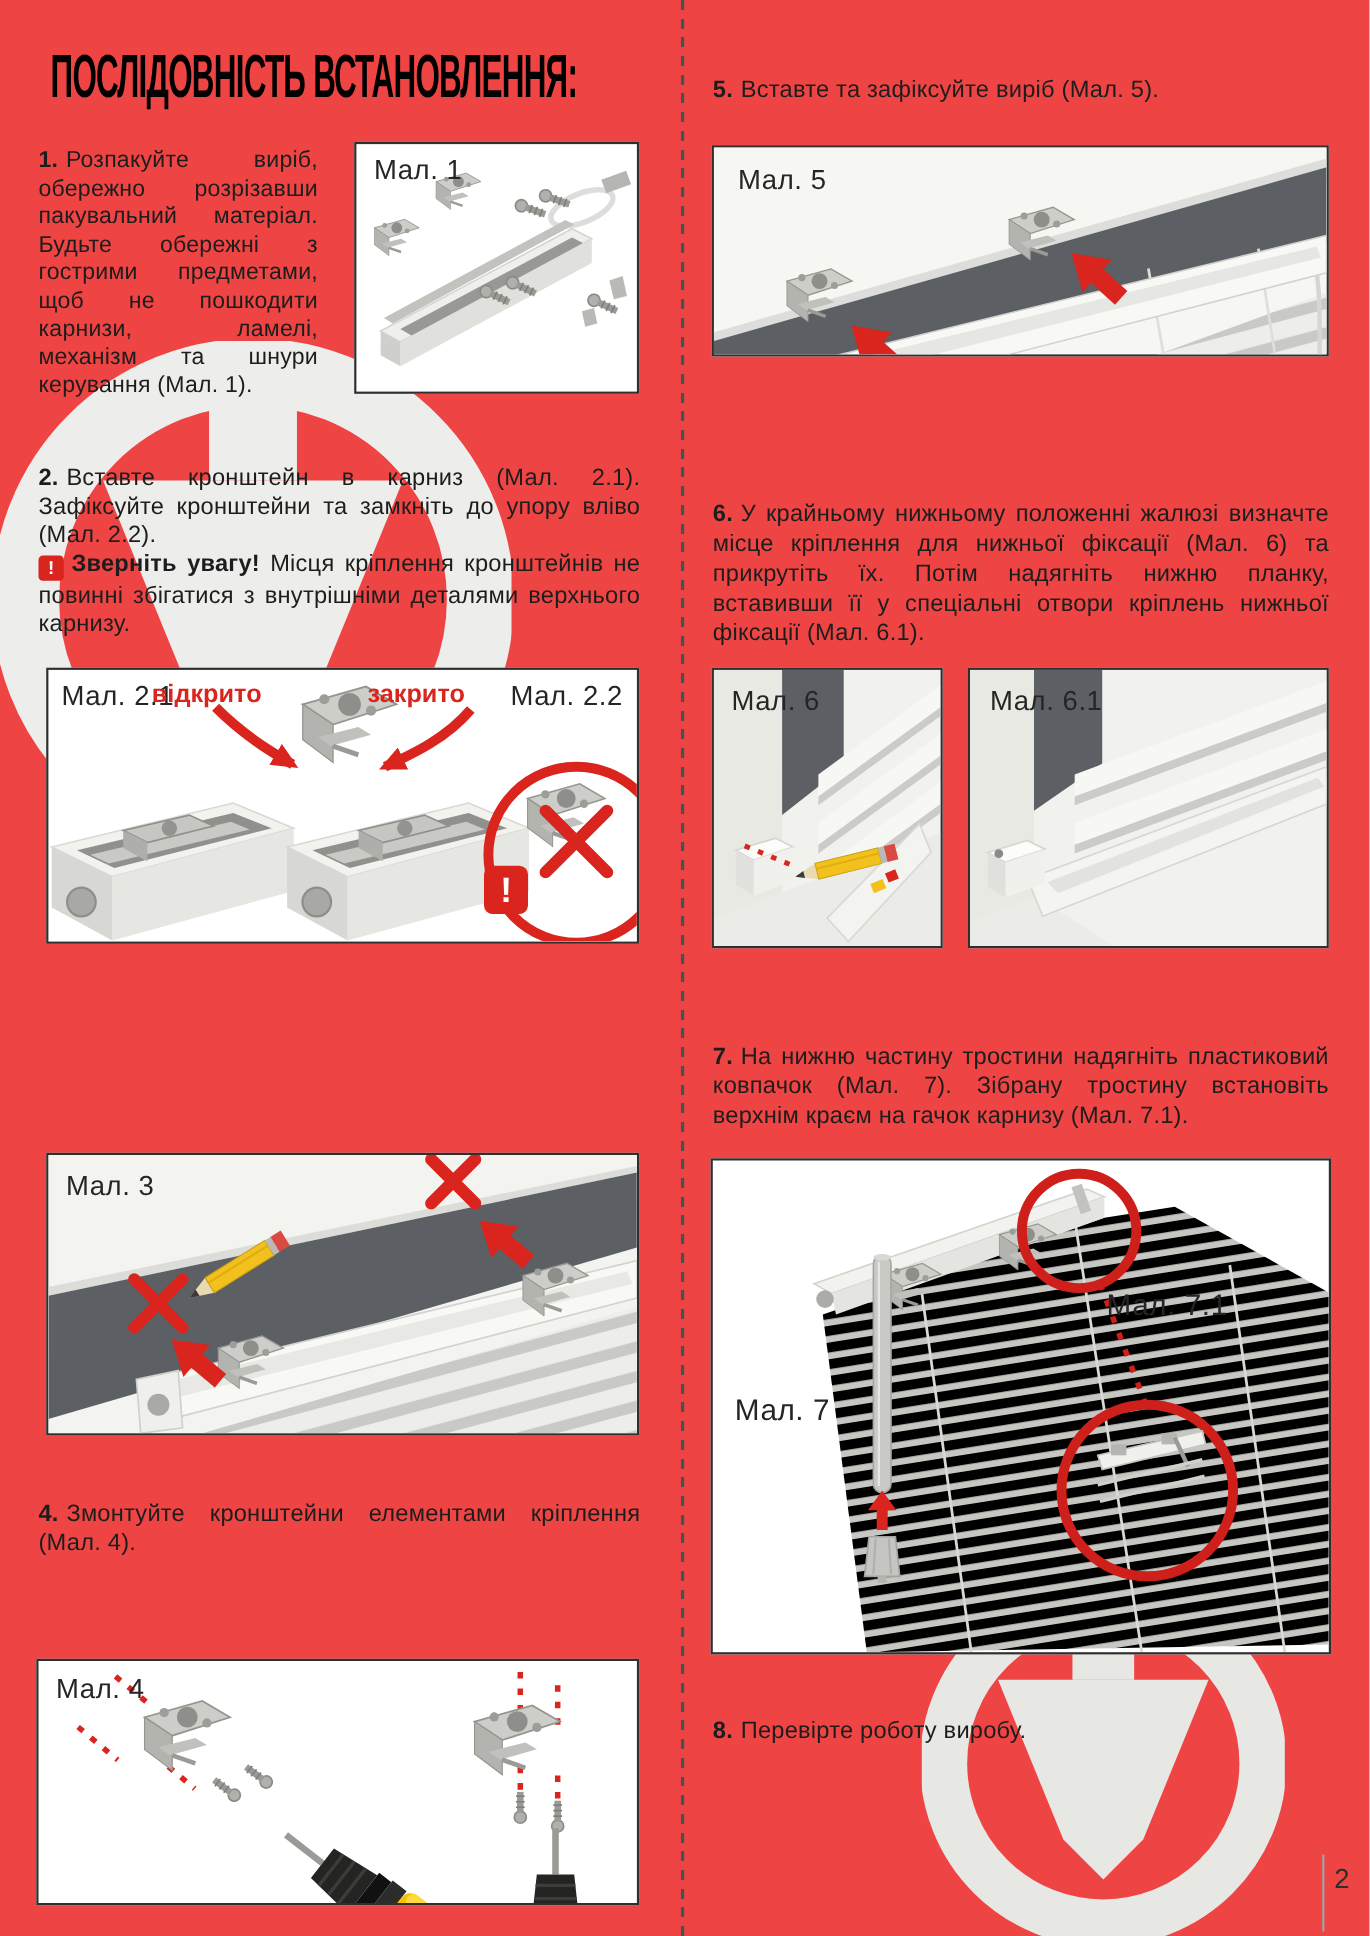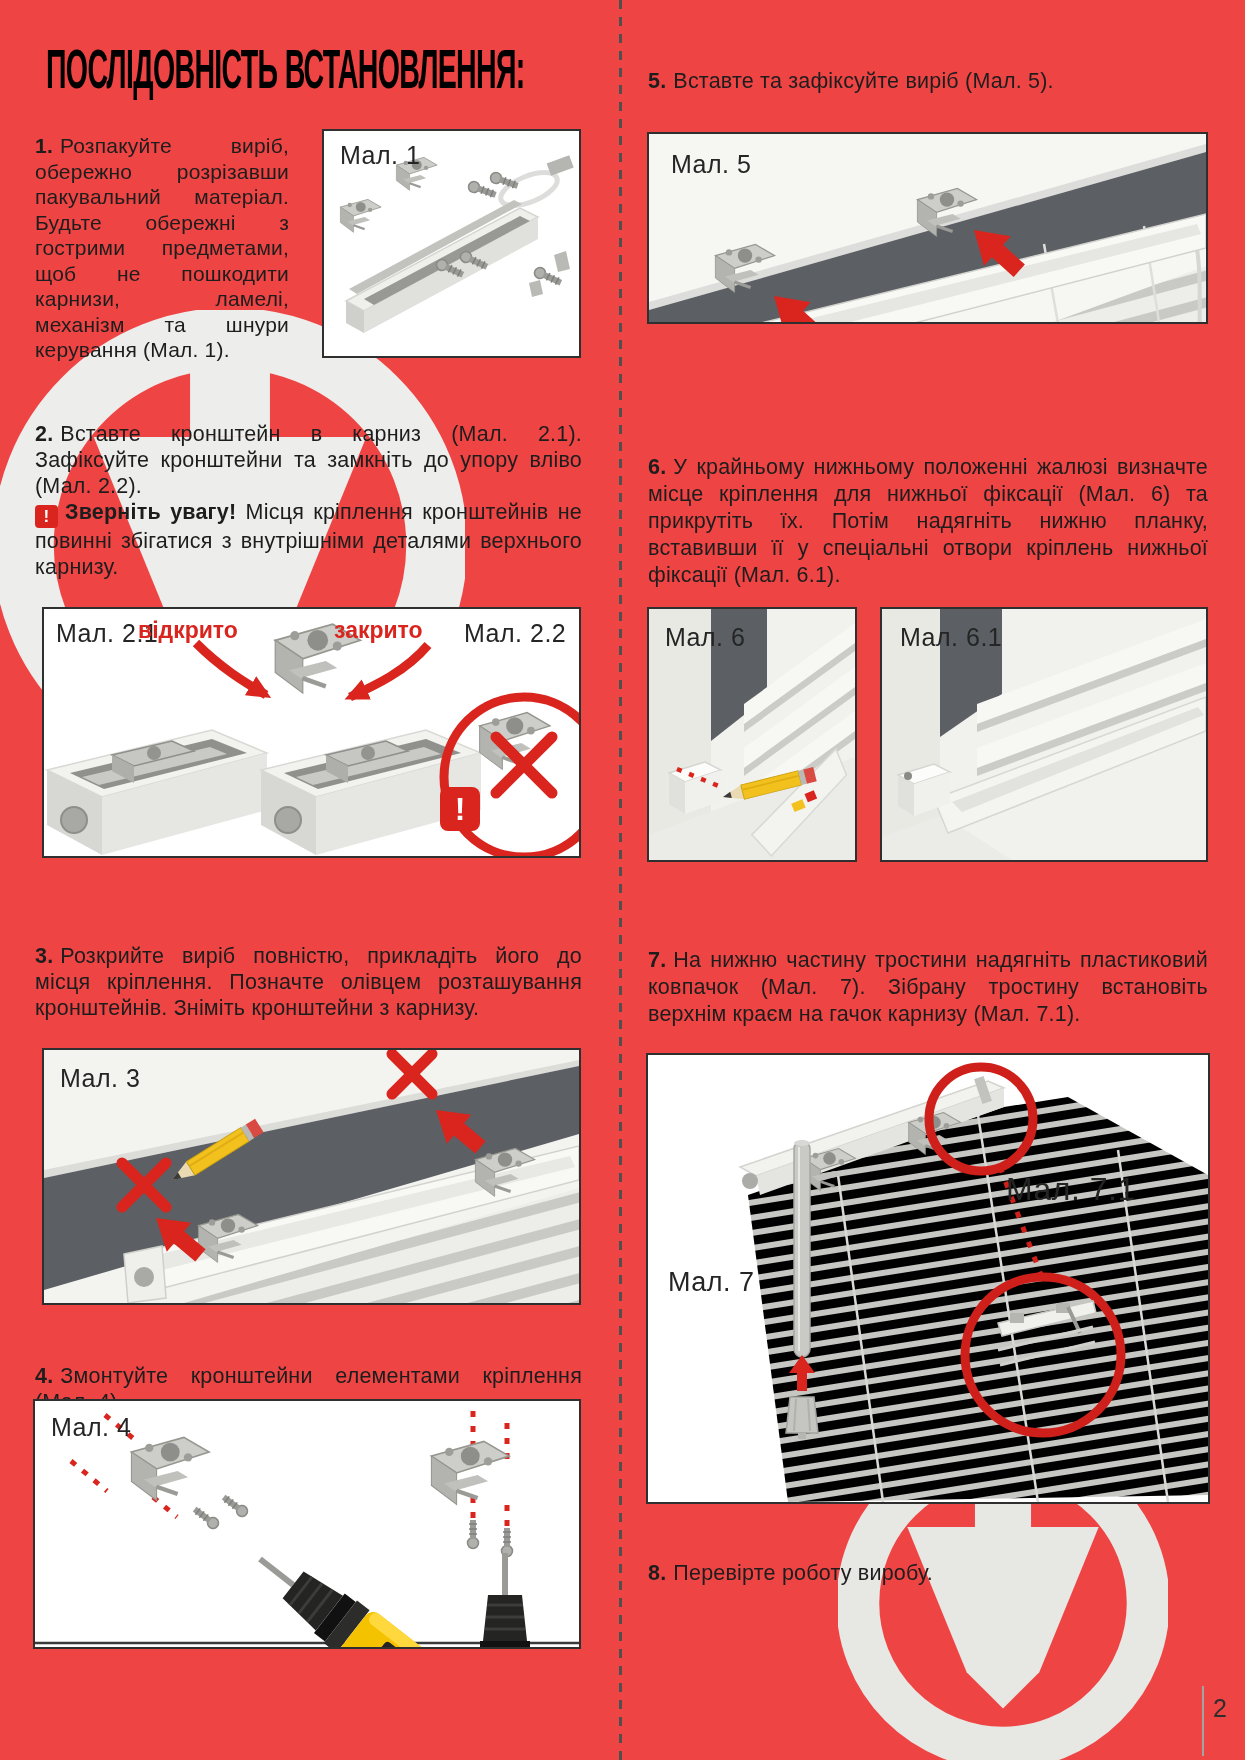--- a/index.html
+++ b/index.html
@@ -30,21 +30,21 @@
   .warn-label{font-weight:bold;}
   
   .fig{position:absolute;background:#fff;border:2px solid #2f2f2f;box-sizing:border-box;
     overflow:hidden;z-index:2;}
   .fig svg{position:absolute;left:0;top:0;}
   .figlabel{position:absolute;font-size:25px;color:#252525;z-index:3;letter-spacing:0.5px;}
   .redword{position:absolute;font-size:23px;font-weight:bold;color:#d9251d;z-index:3;}
   .fig1{left:322px;top:129px;width:259px;height:229px;}
   .fig2{left:42px;top:607px;width:539px;height:251px;}
   .fig3{left:42px;top:1048px;width:539px;height:257px;text-align:center;}
-  .fig4{left:33px;top:1399px;width:548px;height:250px;}
+  .fig4{left:33px;top:1508px;width:548px;height:224px;}
   .fig5{left:647px;top:132px;width:561px;height:192px;}
   .fig6{left:647px;top:607px;width:210px;height:255px;}
   .fig6_1{left:880px;top:607px;width:328px;height:255px;}
   .fig7{left:646px;top:1053px;width:564px;height:451px;}
   .f2-badge{position:absolute;left:396px;top:178px;width:40px;height:44px;border-radius:8px;
     background:#d9251d;color:#fff;font-size:32px;font-weight:bold;display:flex;align-items:center;
     justify-content:center;z-index:4;}
   
   .pagenum-line{position:absolute;left:1202px;top:1686px;width:2px;height:70px;background:#a3a3a3;z-index:2;}
   .pagenum{position:absolute;left:1213px;top:1694px;font-size:25px;color:#2e2e2e;z-index:2;}
@@ -180,21 +180,20 @@
       <path d="M 384,36 C 362,62 332,76 306,88" fill="none" stroke="#d9251d" stroke-width="9" marker-end="url(#ah)"></path>
       <use href="#cornice" transform="translate(-2,116)"></use>
       <use href="#cornice" transform="translate(212,116)"></use>
       <use href="#bracket" transform="translate(428,96) scale(0.95)"></use>
       <circle cx="480" cy="168" r="80" fill="none" stroke="#d9251d" stroke-width="9"></circle>
       <line x1="452" y1="128" x2="508" y2="184" stroke="#d9251d" stroke-width="11" stroke-linecap="round"></line>
       <line x1="508" y1="128" x2="452" y2="184" stroke="#d9251d" stroke-width="11" stroke-linecap="round"></line>
     </svg>
   </div>
 
-  <p class="step s3"><span class="num">3.</span><span>Розкрийте виріб повністю, прикладіть його до місця кріплення. Позначте олівцем розташування кронштейнів. Зніміть кронштейни з карнизу.</span></p>
 
   <div class="fig fig3">
     <span class="figlabel" style="left:16px;top:14px">Мал. 3</span>
     <svg width="535" height="253" viewBox="0 0 535 253">
       <rect width="535" height="253" fill="#f3f3f0"></rect>
       <polygon points="0,120 535,10 535,16 0,128" fill="#dcdcd8"></polygon>
       <polygon points="0,128 535,16 535,84 0,240" fill="#5c6064"></polygon>
       <polygon points="140,253 535,138 535,253" fill="url(#pat1)"></polygon>
       <polygon points="82,206 535,96 535,130 96,244" fill="#f8f8f5" stroke="#d2d2ce" stroke-width="1.5"></polygon>
       <polygon points="100,208 526,106 531,117 110,222" fill="#e8e8e4"></polygon>
@@ -324,21 +323,21 @@
         <polygon points="4,16 20,25 20,57 4,47" fill="#e0e0dc"></polygon>
         <circle cx="14" cy="17" r="4" fill="#8a8a86"></circle>
       </g>
     </svg>
   </div>
 
   <p class="step s7"><span class="num">7.</span><span>На нижню частину тростини надягніть пластиковий ковпачок (Мал. 7). Зібрану тростину встановіть верхнім краєм на гачок карнизу (Мал. 7.1).</span></p>
 
   <div class="fig fig7">
     <span class="figlabel" style="left:20px;top:212px;font-size:27px">Мал. 7</span>
-    <span class="figlabel" style="left:358px;top:116px;font-size:32px">Мал. 7.1</span>
+    <span class="figlabel" style="left:358px;top:116px;font-size:27px">Мал. 7.1</span>
     <svg width="560" height="447" viewBox="0 0 560 447">
       <polygon points="100,140 356,52 420,42 560,120 560,440 140,447" fill="url(#pat2)"></polygon>
       <line x1="190" y1="120" x2="235" y2="447" stroke="#d9d9d5" stroke-width="2.5"></line>
       <line x1="330" y1="60" x2="390" y2="447" stroke="#d9d9d5" stroke-width="2.5"></line>
       <line x1="470" y1="95" x2="520" y2="447" stroke="#d9d9d5" stroke-width="2.5"></line>
       <polygon points="92,112 340,26 356,33 108,121" fill="#f2f2ef" stroke="#d3d3cf" stroke-width="1.5"></polygon>
       <polygon points="108,121 356,33 356,52 112,140" fill="#e4e4e0"></polygon>
       <circle cx="102" cy="126" r="8" fill="#ababa7"></circle>
       <use href="#bracket" transform="translate(150,88) scale(0.7)"></use>
       <use href="#bracket" transform="translate(255,52) scale(0.7)"></use>

